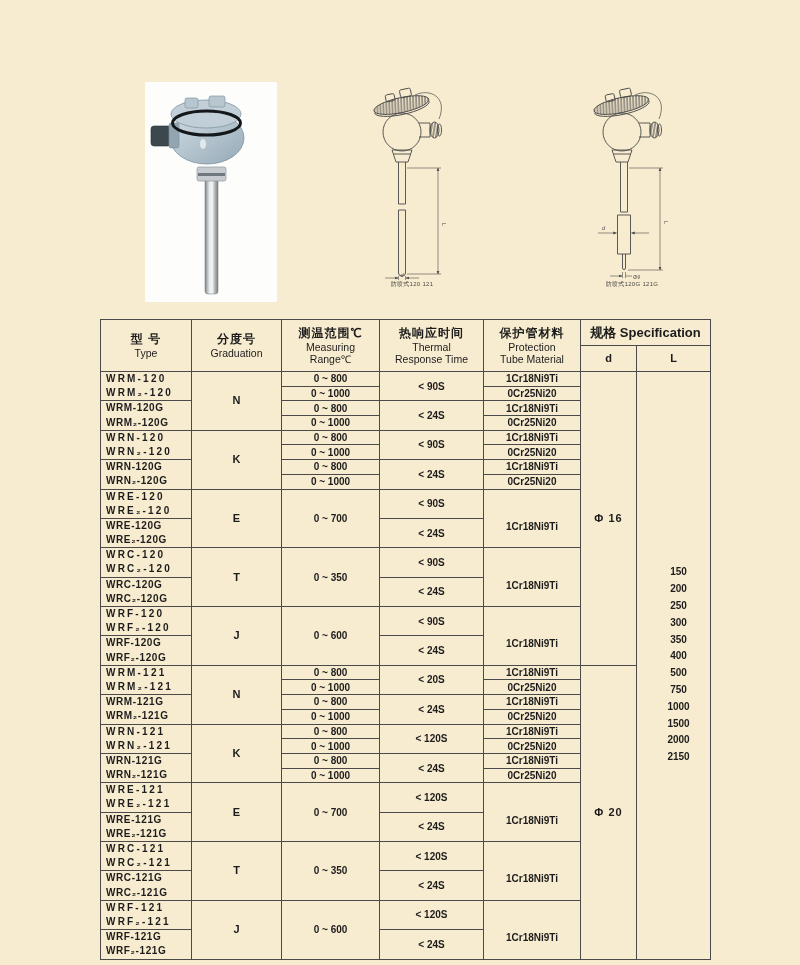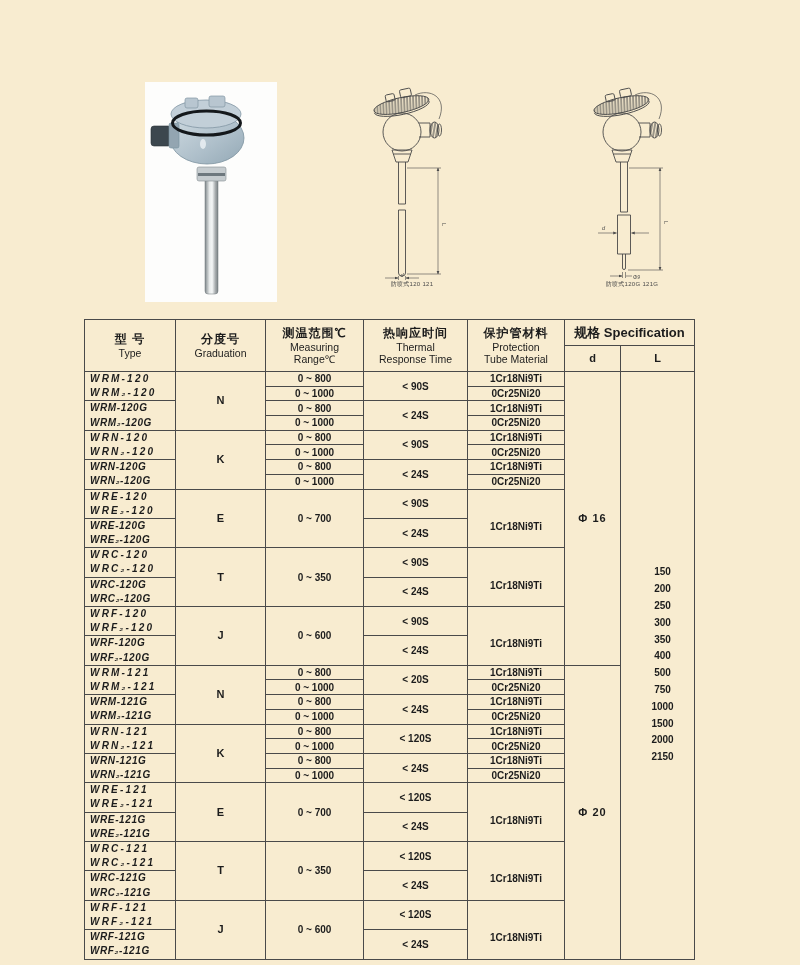--- a/index.html
+++ b/index.html
@@ -15,37 +15,37 @@
 
   
   #photo-box { left:145px; top:82px; width:132px; height:220px; background:#fdfdfc; }
   #drawing-120 { left:362px; top:84px; width:100px; height:196px; }
   #drawing-120g { left:582px; top:84px; width:100px; height:196px; }
   .caption { top:280px; width:100px; text-align:center; font-size:6px; color:#4a4a4a; letter-spacing:0.3px; }
   #caption-120 { left:362px; }
   #caption-120g { left:582px; }
 
   
-  #spec-table { left:84px; top:319px; }
+  #spec-table { left:100px; top:319px; }
   table { border-collapse:collapse; table-layout:fixed; width:610px; height:620px; }
   td { border:1px solid #4a4a4a; text-align:center; vertical-align:middle; padding:0;
        font-size:10px; font-weight:700; line-height:13px; }
   tr.h { height:26px; }
   tr.r { height:14.2px; }
   col.c1{width:91px;} col.c2{width:90px;} col.c3{width:98px;} col.c4{width:104px;}
   col.c5{width:97px;} col.c6{width:56px;} col.c7{width:74px;}
 
   td.hd { font-weight:700; }
   .zh { font-size:12px; letter-spacing:1px; line-height:15px; }
   .en { font-size:10.5px; letter-spacing:0; line-height:12px; font-weight:400; }
   td.spec-hd { font-size:13px; }
   td.dl-hd { font-size:11px; }
 
   td.typec { text-align:left; padding-left:5px; vertical-align:middle; }
-  td.typec div { height:14.2px; line-height:14.2px; white-space:nowrap;font-style:italic; }
+  td.typec div { height:14.2px; line-height:14.2px; white-space:nowrap; }
   .sp-wide { letter-spacing:2.2px; font-size:10px; }
   .sp-tight { letter-spacing:0.6px; font-size:10px; }
 
   td.gradc { font-size:11px; }
   td.matm { padding-top:16px; }           
   td.dcol { font-size:11px; letter-spacing:1px;margin-left:40px; }
   td.lcol { vertical-align:middle; }
   .lvals div { height:16.8px; line-height:16.8px; font-size:10px; padding-left:10px; }
 </style>
 </head>

